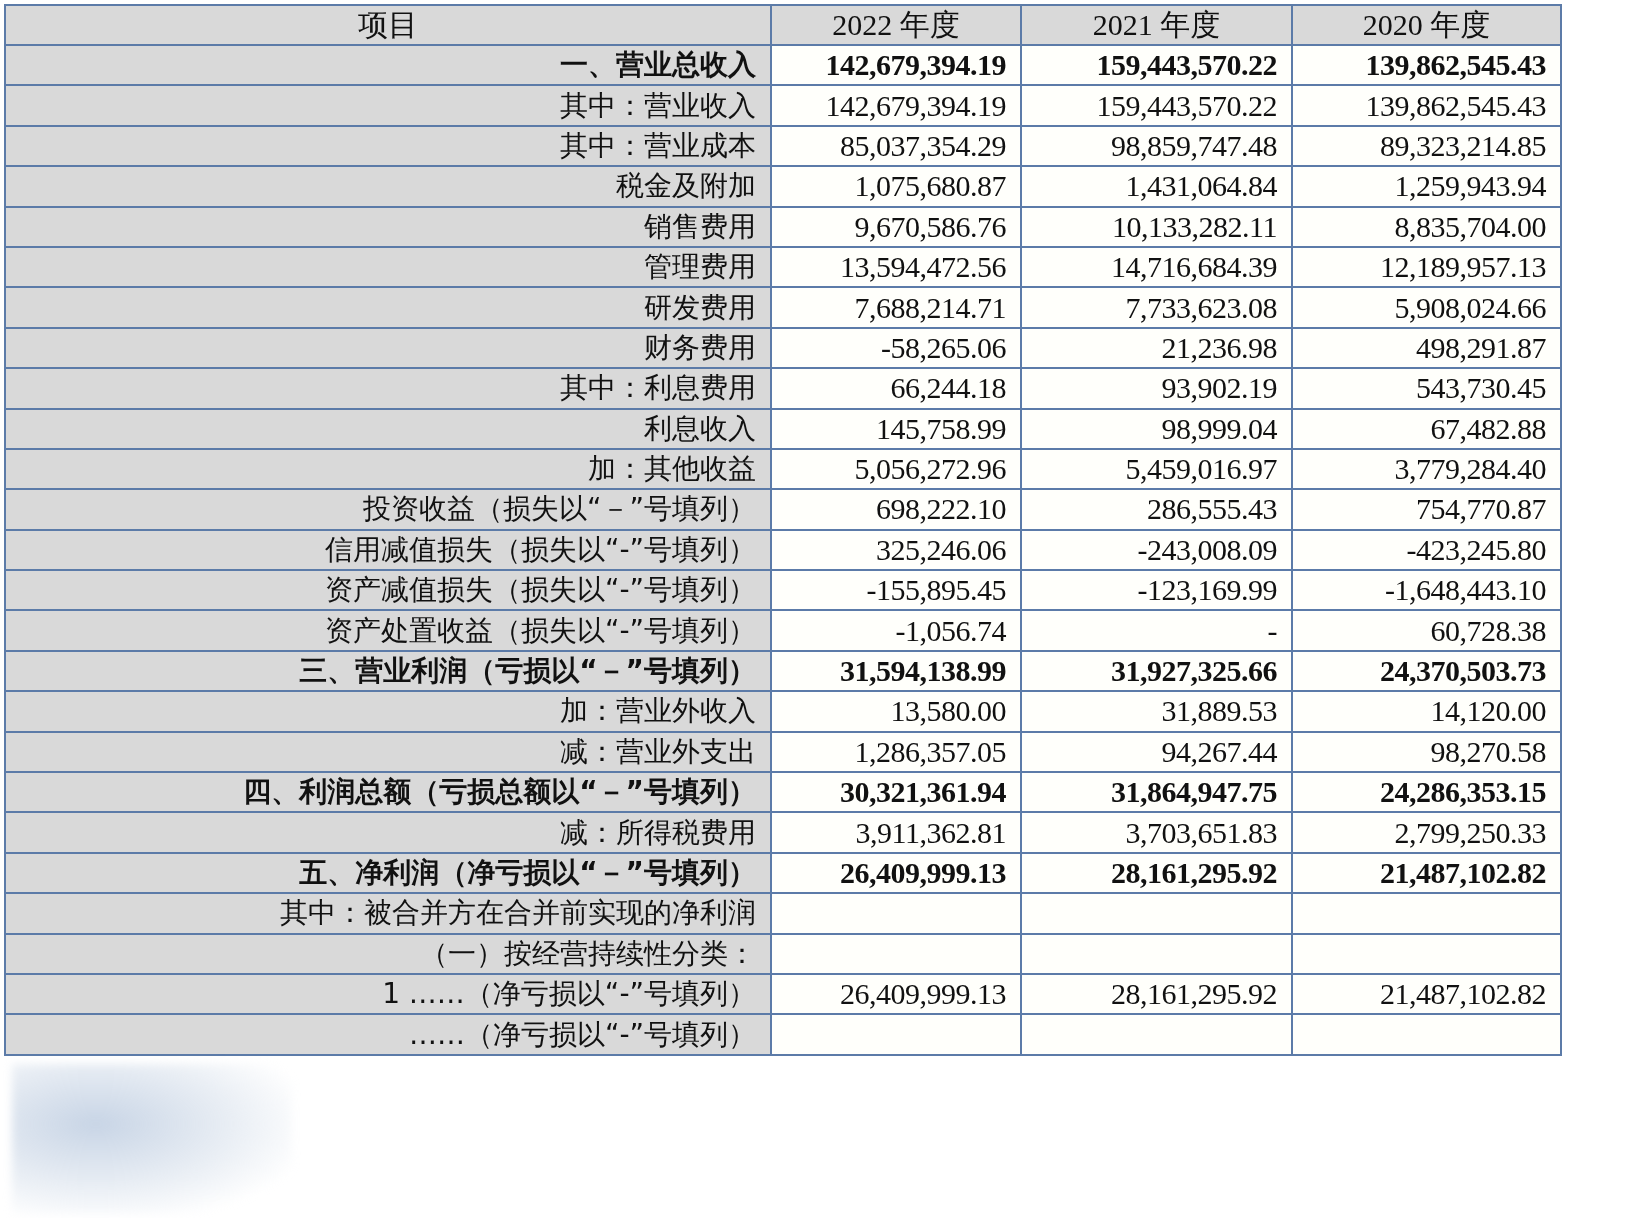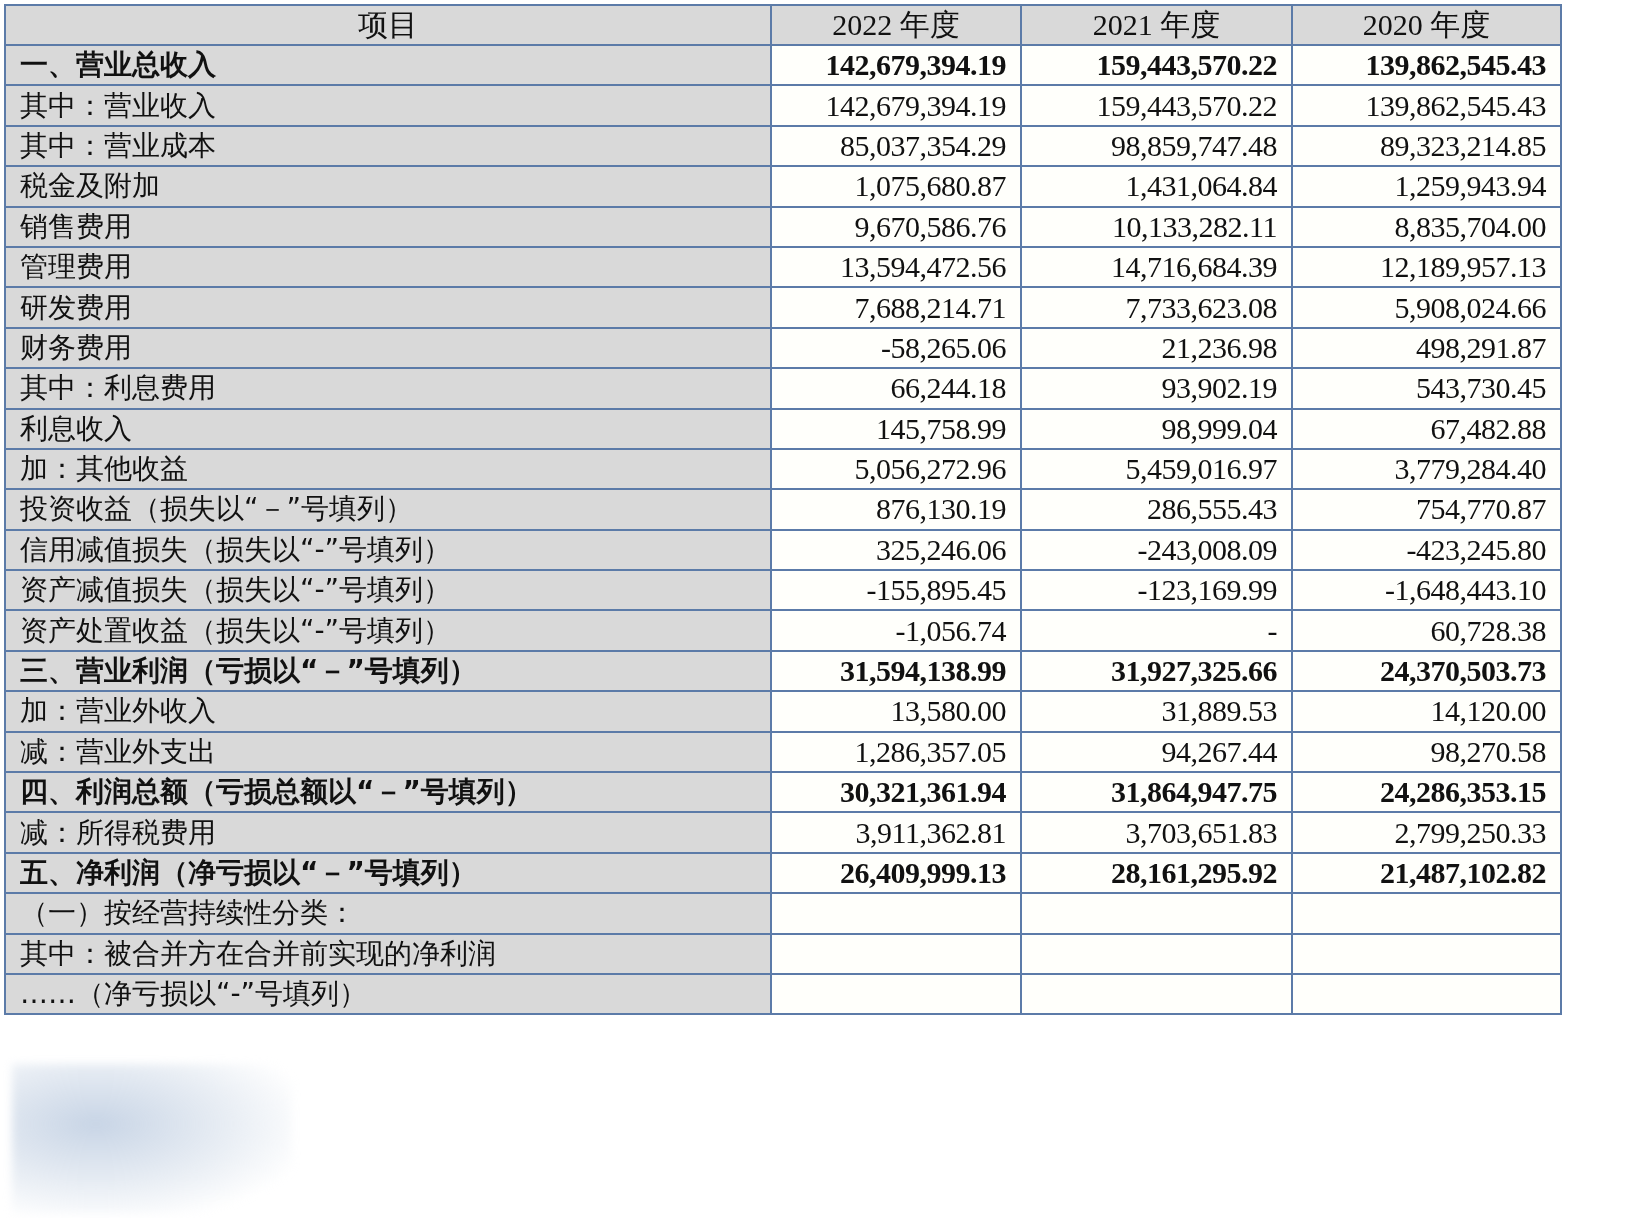--- a/index.html
+++ b/index.html
@@ -27,21 +27,21 @@
   }
   table.stmt th {
     background: #d9d9d9;
     font-weight: normal;
     text-align: center;
     height: 38px;
     margin-top: 19px;
   }
   table.stmt td.label {
     background: #d9d9d9;
-    text-align: left;
+    text-align: right;
     font-family: "DejaVu Sans", "Liberation Sans", sans-serif;
     font-size: 28px;
   }
   table.stmt td.num {
     background: #fffffb;
     text-align: right;
     padding-right: 14px;
     letter-spacing: -0.5px;
   }
   tr.bold td { font-weight: bold; }
@@ -139,21 +139,21 @@
           <td class="num">67,482.88</td>
         </tr>
         <tr>
           <td class="label indent-0">加：其他收益</td>
           <td class="num">5,056,272.96</td>
           <td class="num">5,459,016.97</td>
           <td class="num">3,779,284.40</td>
         </tr>
         <tr>
           <td class="label indent-1">投资收益（损失以“－”号填列）</td>
-          <td class="num">876,130.19</td>
+          <td class="num">698,222.10</td>
           <td class="num">286,555.43</td>
           <td class="num">754,770.87</td>
         </tr>
         <tr>
           <td class="label indent-1">信用减值损失（损失以“-”号填列）</td>
           <td class="num">325,246.06</td>
           <td class="num">-243,008.09</td>
           <td class="num">-423,245.80</td>
         </tr>
         <tr>
@@ -198,30 +198,36 @@
           <td class="num">3,703,651.83</td>
           <td class="num">2,799,250.33</td>
         </tr>
         <tr class="bold">
           <td class="label indent-0">五、净利润（净亏损以“－”号填列）</td>
           <td class="num">26,409,999.13</td>
           <td class="num">28,161,295.92</td>
           <td class="num">21,487,102.82</td>
         </tr>
         <tr>
+          <td class="label indent-0">其中：被合并方在合并前实现的净利润</td>
+          <td class="num"></td>
+          <td class="num"></td>
+          <td class="num"></td>
+        </tr>
+        <tr>
           <td class="label indent-paren">（一）按经营持续性分类：</td>
           <td class="num"></td>
           <td class="num"></td>
           <td class="num"></td>
         </tr>
         <tr>
-          <td class="label indent-0">其中：被合并方在合并前实现的净利润</td>
-          <td class="num"></td>
-          <td class="num"></td>
-          <td class="num"></td>
+          <td class="label indent-0">1 ……（净亏损以“-”号填列）</td>
+          <td class="num">26,409,999.13</td>
+          <td class="num">28,161,295.92</td>
+          <td class="num">21,487,102.82</td>
         </tr>
         <tr>
           <td class="label indent-0">……（净亏损以“-”号填列）</td>
           <td class="num"></td>
           <td class="num"></td>
           <td class="num"></td>
         </tr>
       </tbody>
   </table>
   <div class="blur"></div>

